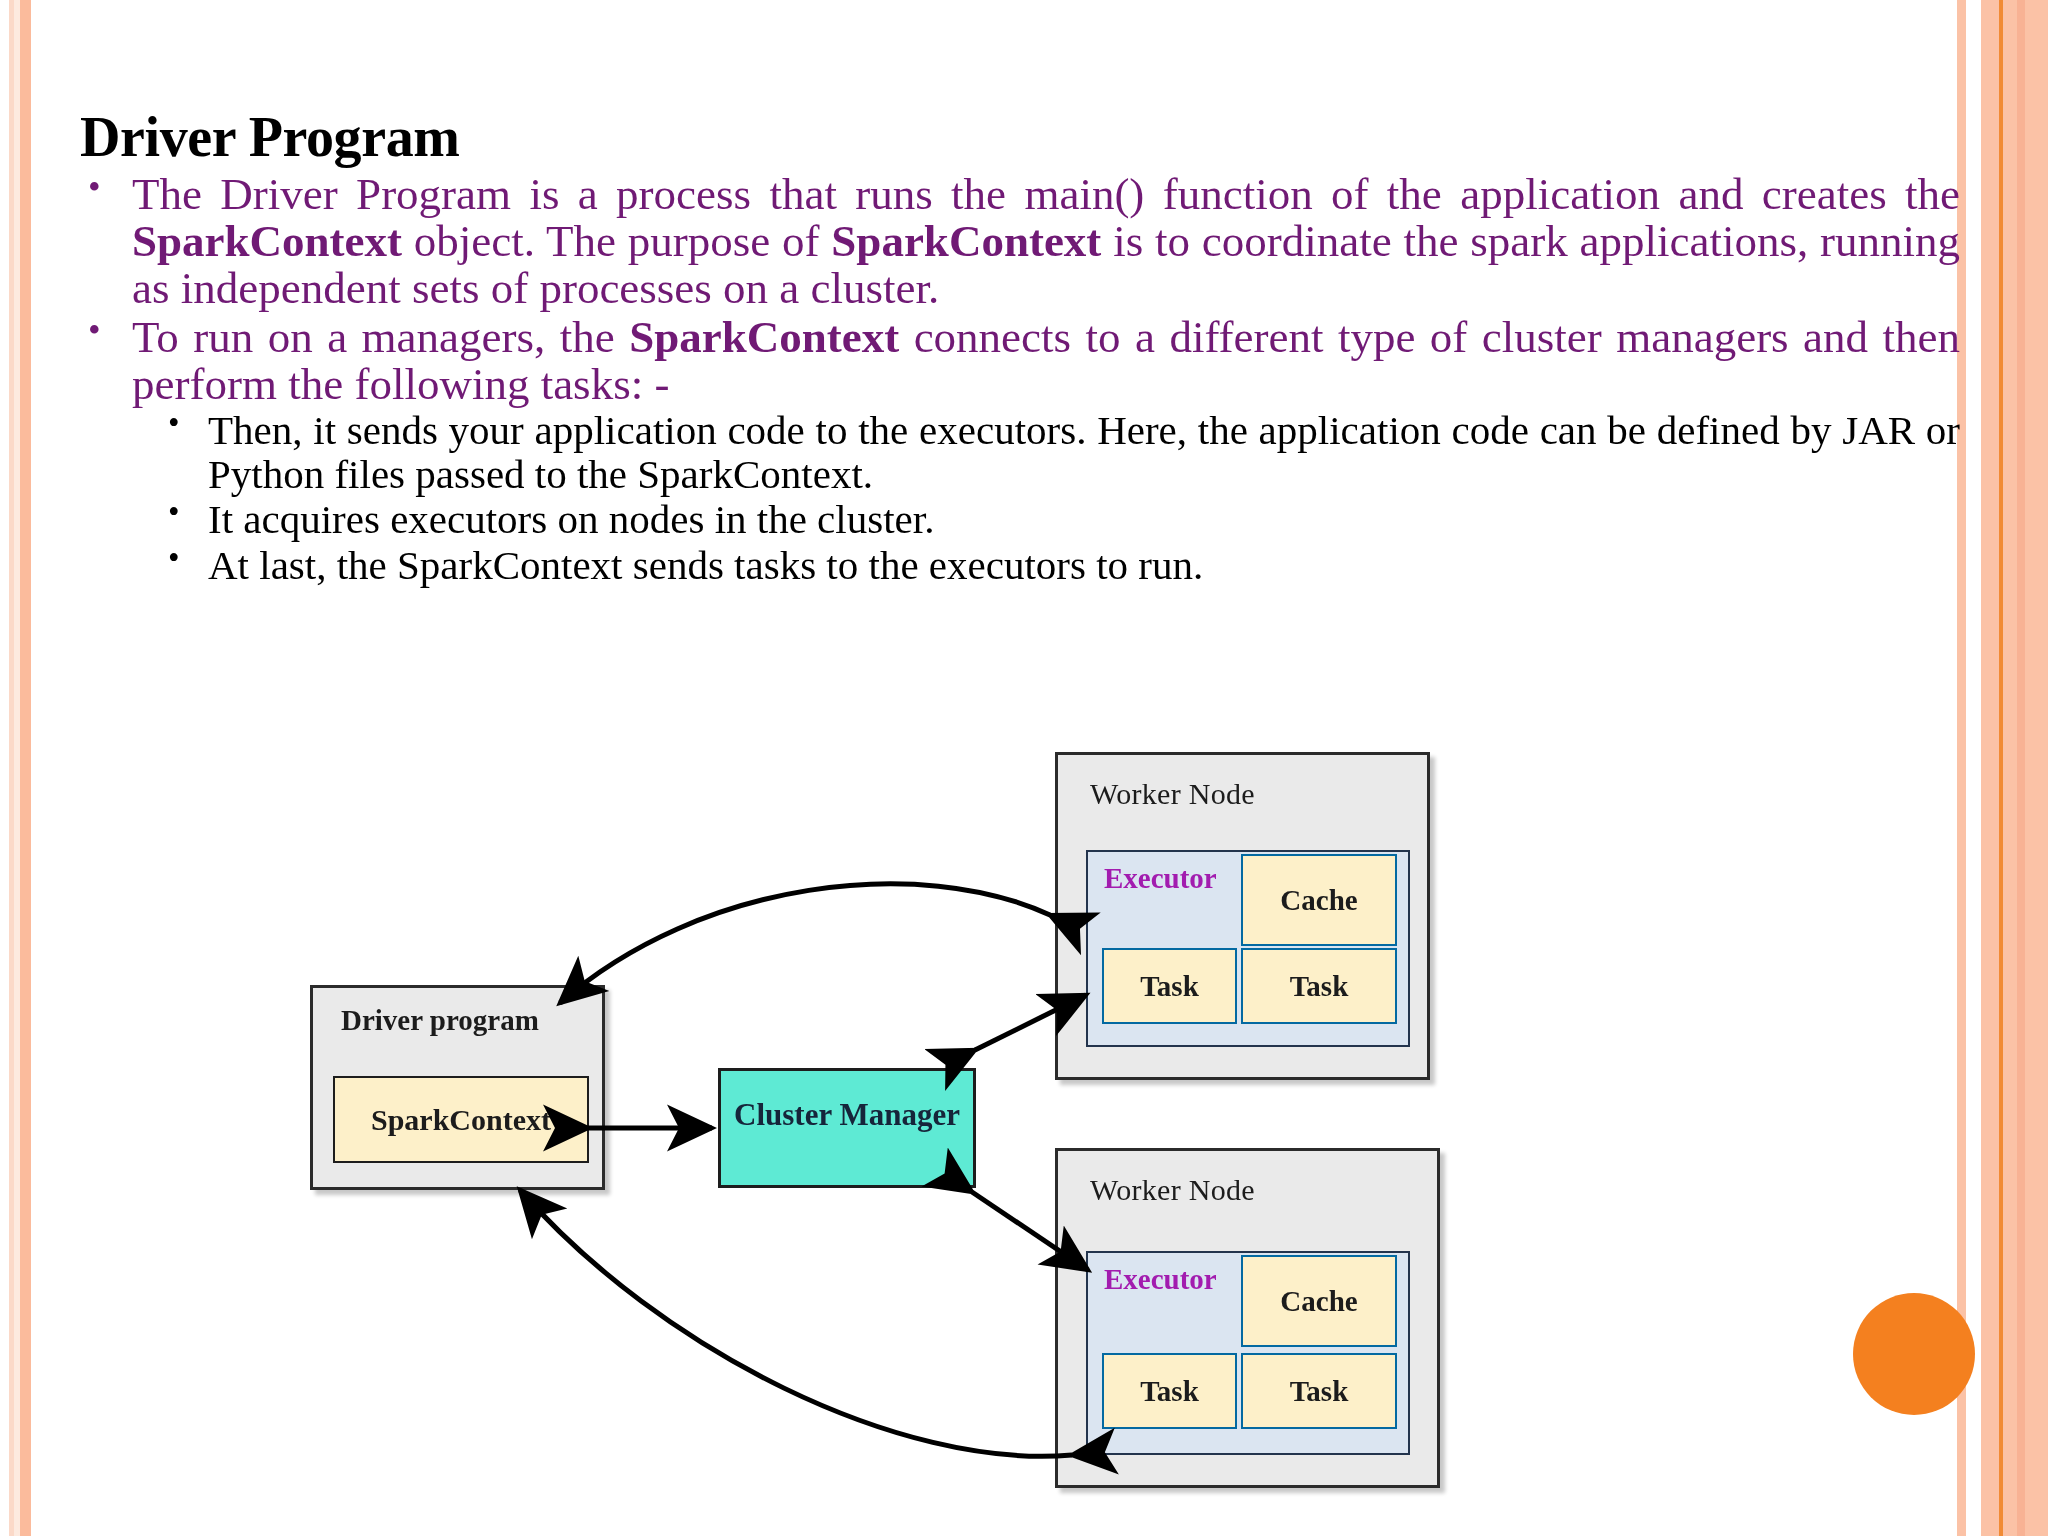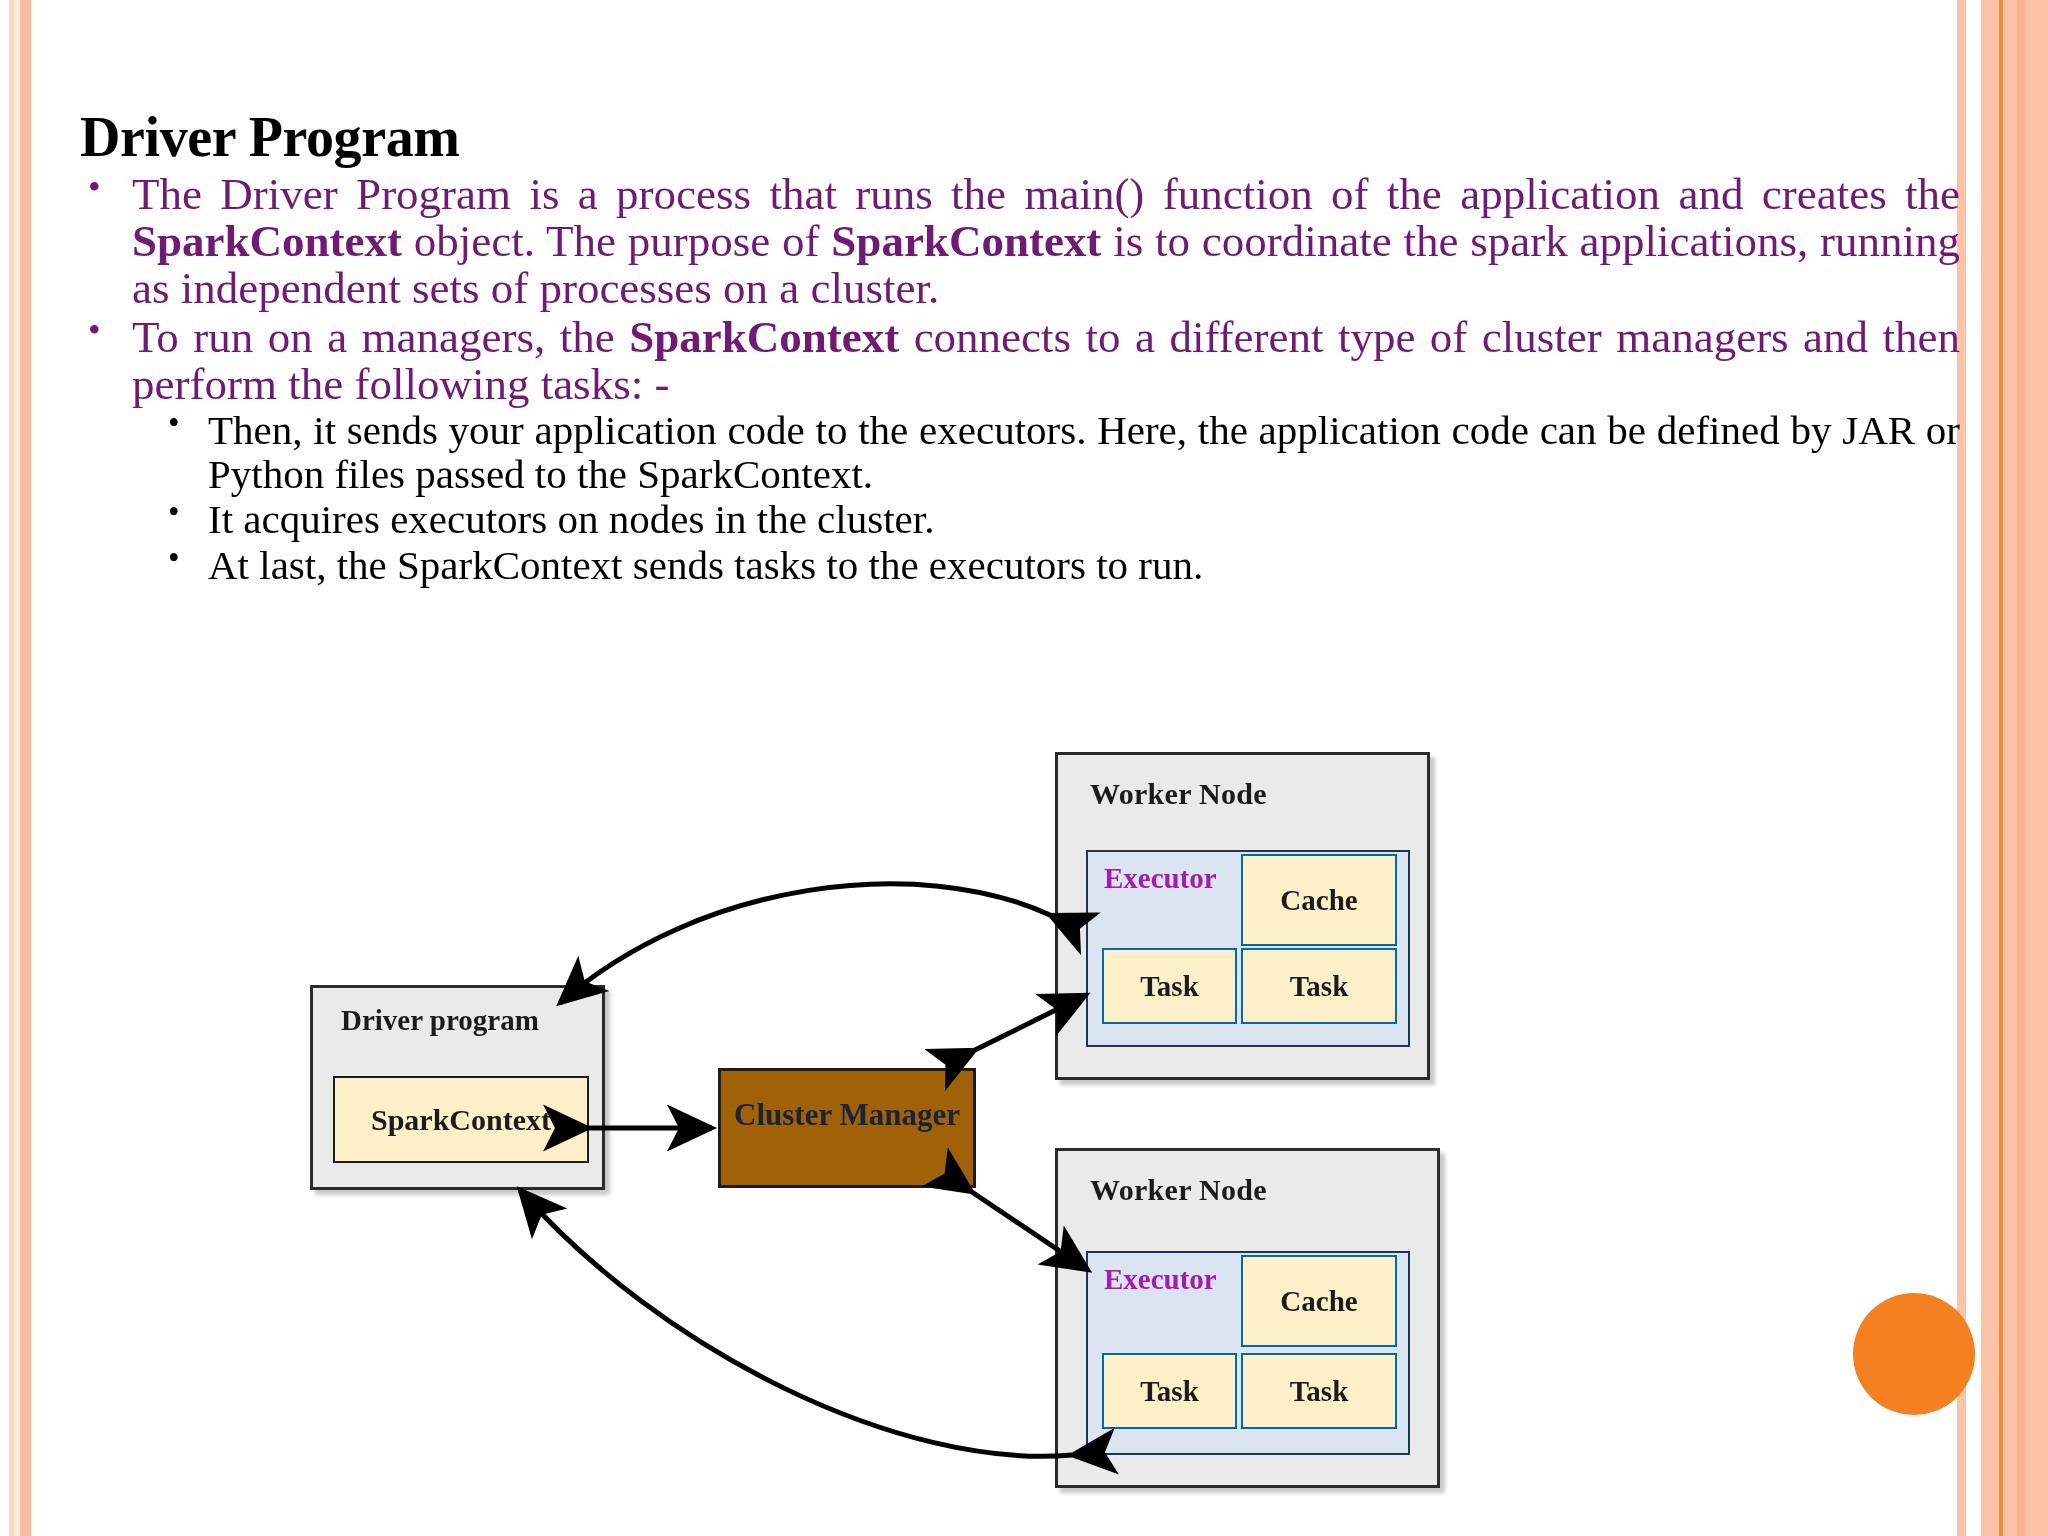--- a/index.html
+++ b/index.html
@@ -123,21 +123,21 @@
   .node-outer {
     background: #eaeaea;
     border: 3px solid #2b2b2b;
     box-shadow: 5px 5px 4px rgba(0,0,0,0.22);
   }
   .node-title {
     position: absolute;
     left: 32px;
     top: 22px;
     font-size: 30px;
-    font-weight: bold;
+    font-weight: normal;
     color: #1c1c1c;
     letter-spacing: 0.3px;
   }
   .executor {
     position: absolute;
     background: #dbe5f1;
     border: 2px solid #23344d;
   }
   .executor-label {
     position: absolute;
@@ -177,21 +177,21 @@
     border: 2px solid #1d1d1d;
     display: flex;
     align-items: center;
     justify-content: center;
     font-size: 30px;
     font-weight: bold;
     color: #1c1c1c;
   }
   .cluster-mgr {
     position: absolute;
-    background: #a16207;
+    background: #5eead4;
     border: 3px solid #1d1d1d;
     display: flex;
     align-items: flex-start;
     justify-content: center;
     font-size: 31px;
     font-weight: bold;
     color: #16253a;
     padding-top: 26px;
     box-sizing: border-box;
   }

